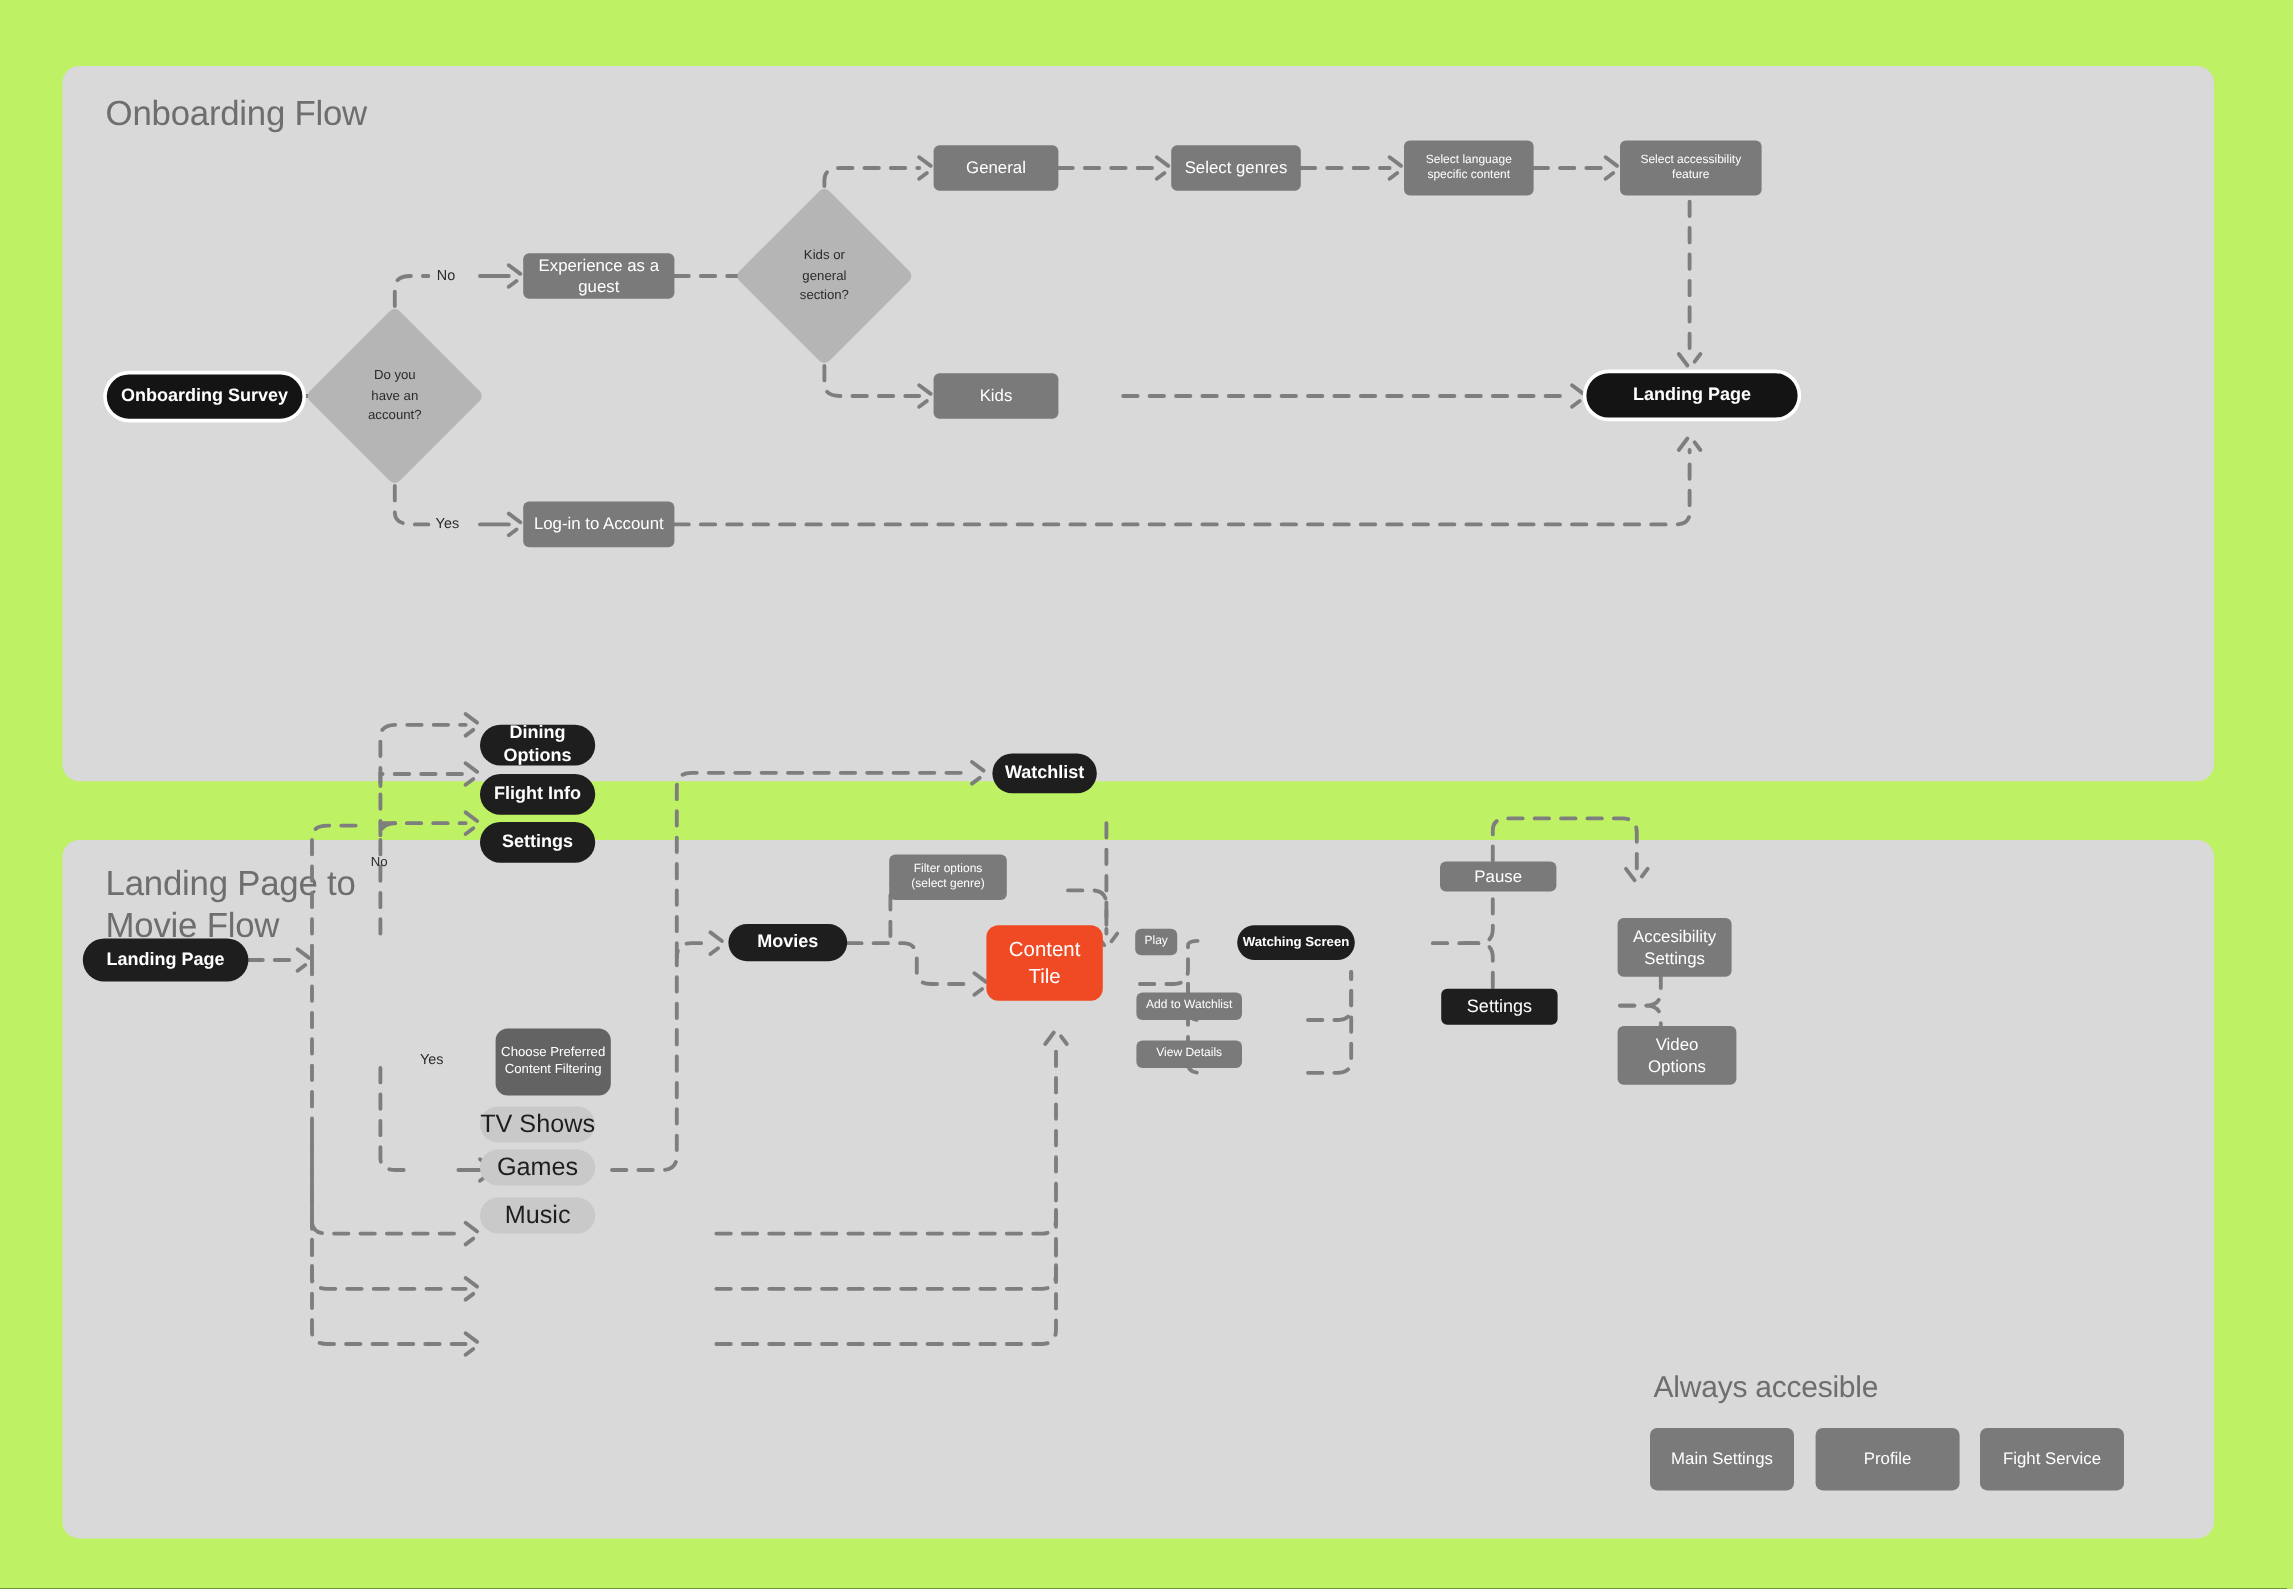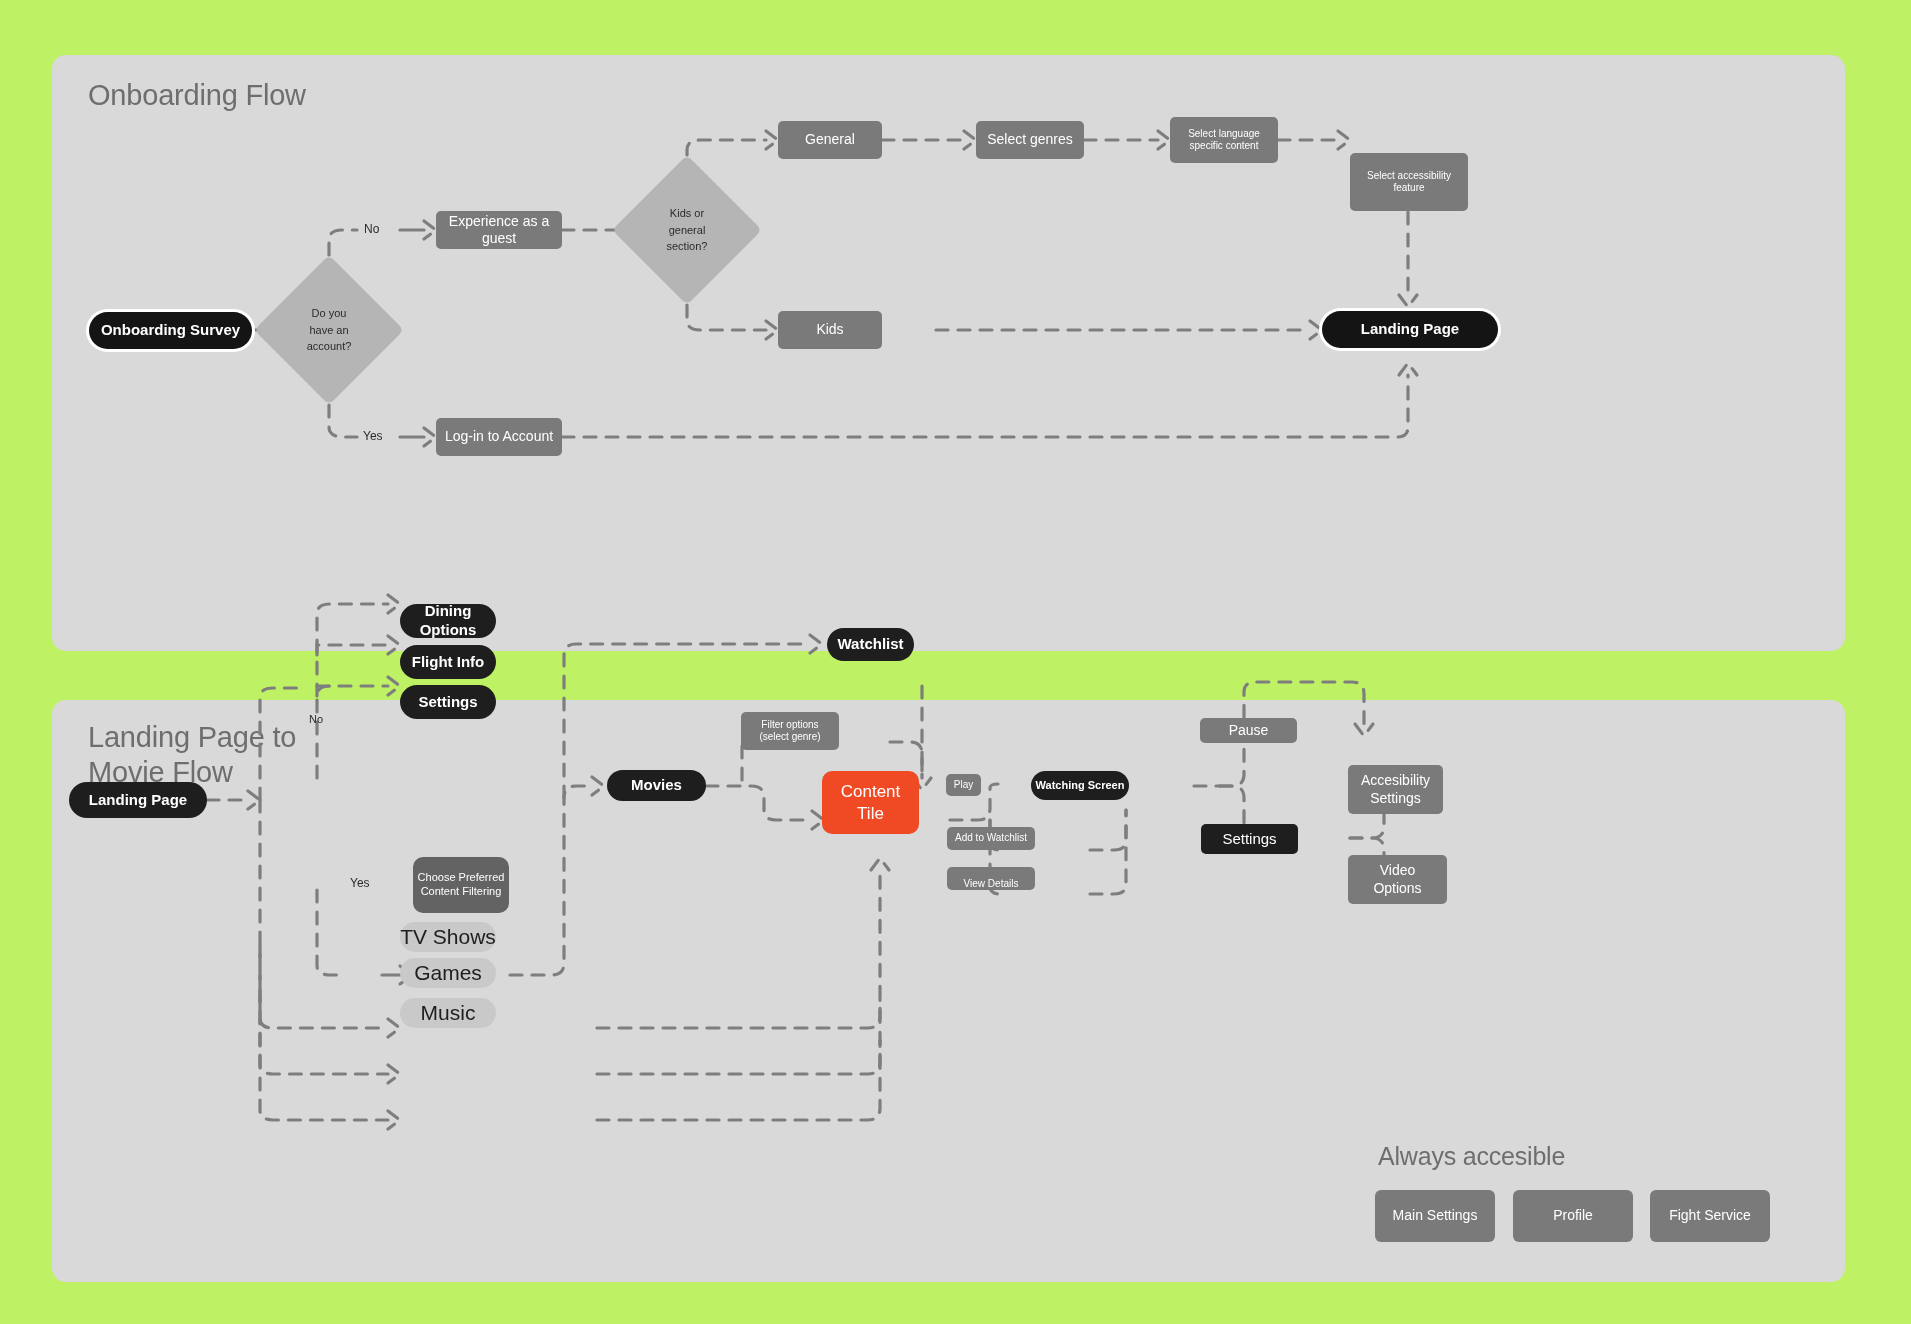--- a/index.html
+++ b/index.html
@@ -243,21 +243,21 @@
 
     <div class="node n-gray-rect" style="left:924px; top:66px; width:108px; height:38px;justify-content:center;">
       <span>Select genres</span>
     </div>
 
     <div class="node n-gray-rect-sm" style="left:1118px; top:62px; width:108px; height:46px;">
       <span>Select language
 specific content</span>
     </div>
 
-    <div class="node n-gray-rect-sm" style="left:1298px; top:62px; width:118px; height:58px;margin-top:36px;">
+    <div class="node n-gray-rect-sm" style="left:1298px; top:62px; width:118px; height:46px;">
       <span>Select accessibility
 feature</span>
     </div>
 
     <div class="node n-black-pill" style="left:1270px; top:256px; width:176px; height:37px;">
       <span>Landing Page</span>
     </div>
   </div>
 
   <div class="panel" id="panel-landing">
@@ -381,21 +381,21 @@
     <div class="node n-orange" style="position: absolute; left: 822px; top: 771px; width: 97px; height: 63px;">
       <span>Content
 Tile</span>
     </div>
     <div class="node n-gray-rect-sm" style="position: absolute; left: 946px; top: 774px; width: 35px; height: 22px;">
       <span>Play</span>
     </div>
     <div class="node n-gray-rect-sm" style="position: absolute; left: 947px; top: 827px; width: 88px; height: 23px;">
       <span>Add to Watchlist</span>
     </div>
-    <div class="node n-gray-rect-sm" style="position: absolute; left: 947px; top: 867px; width: 88px; height: 23px; align-items: flex-end;">
+    <div class="node n-gray-rect-sm" style="position: absolute; left: 947px; top: 867px; width: 88px; height: 23px;">
       <span>View Details</span>
     </div>
     <div class="node n-black-pill-plain" style="position: absolute; left: 1031px; top: 771px; width: 98px; height: 29px; font-size: 11px;">
       <span>Watching Screen</span>
     </div>
     <div class="node n-gray-rect" style="position: absolute; left: 1200px; top: 718px; width: 97px; height: 25px;">
       <span>Pause</span>
     </div>
     <div class="node n-black-rect" style="position: absolute; left: 1201px; top: 824px; width: 97px; height: 30px;">
       <span>Settings</span>

